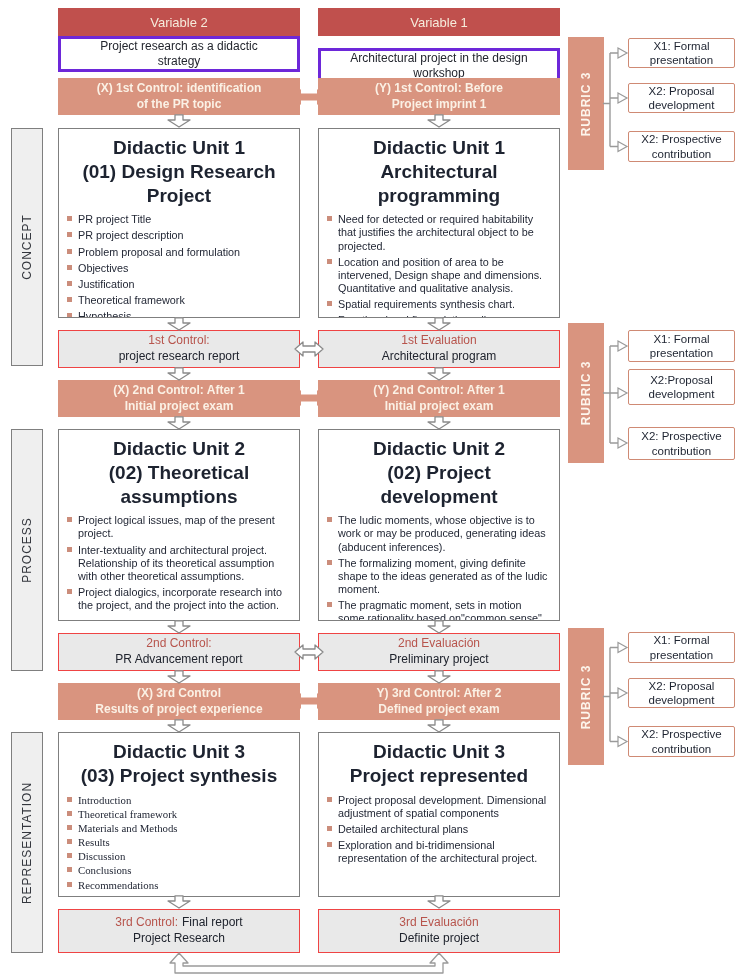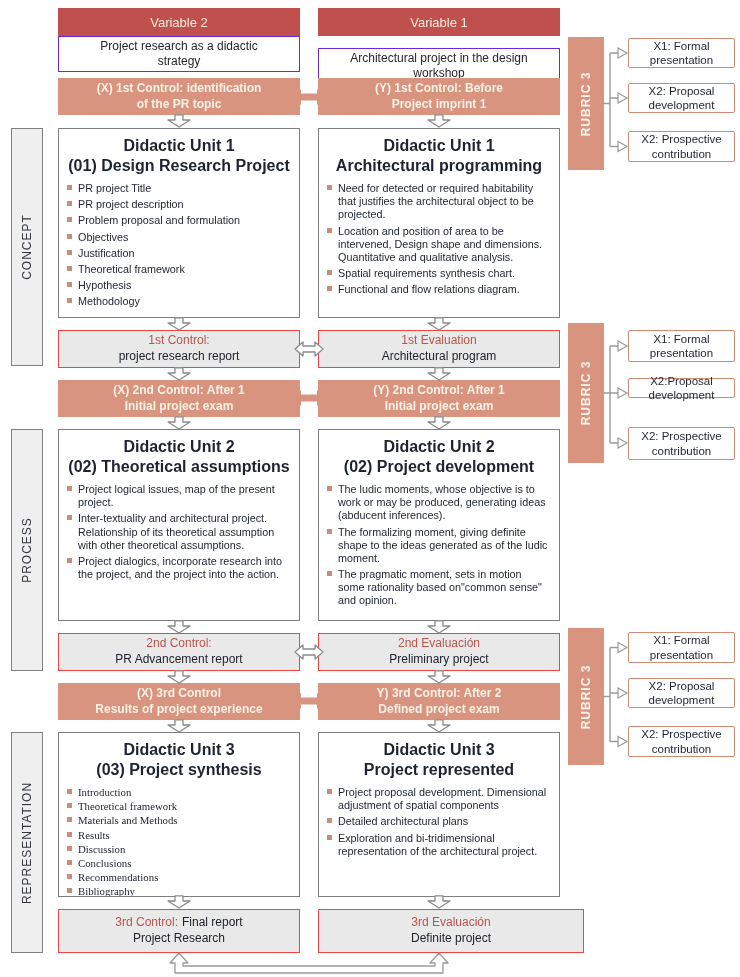--- a/index.html
+++ b/index.html
@@ -3,28 +3,28 @@
 <meta charset="utf-8">
 <style>
   * { box-sizing: border-box; margin: 0; padding: 0; }
   html, body { background: #ffffff; }
   body { font-family: "Liberation Sans", sans-serif; }
   .canvas { position: relative; width: 740px; height: 977px; background: #fff; overflow: hidden; }
   .abs { position: absolute; }
 
   .hdr { background: #c0504d; color: #f6ecdc; font-weight: normal; font-size: 13px;
          display: flex; align-items: center; justify-content: center; }
-  .desc { background: #fff; border: 1px solid #6d28d9; color: #23262e; font-size: 12px;
+  .desc { background: #fff; border: 3px solid #6d28d9; color: #23262e; font-size: 12px;
           display: flex; align-items: center; justify-content: center; text-align: center; line-height: 1.25; }
   .desc span { max-width: 190px; }
   .bar { background: #d9947f; color: #fbf1e5; font-weight: bold; font-size: 12px;
          display: flex; flex-direction: column; align-items: center; justify-content: center;
          text-align: center; line-height: 1.3; }
   .du { background: #fff; border: 1px solid #7f7f7f; padding: 7px 8px 5px; overflow: hidden; }
-  .du-title { text-align: center; font-weight: bold; font-size: 16px; color: #1d2330;
+  .du-title { text-align: center; font-weight: bold; font-size: 19px; color: #1d2330;
               line-height: 1.25; margin-bottom: 6px; }
   .item { display: flex; gap: 6px; font-size: 10.8px; color: #232836; line-height: 1.22; margin-bottom: 3px; }
   .tight .item { margin-bottom: 1px; font-family: Liberation Serif, serif; }
   .sq { flex: none; width: 5px; height: 5px; background: #cb8d7b; margin-top: 3px; }
 
   .check { background: #e9e9e9; border: 1px solid #ef4444; display: flex; flex-direction: column;
            align-items: center; justify-content: center; text-align: center; font-size: 12px; line-height: 1.3; }
   .check-label { color: #b7544c; }
   .check-inline { color: #20242e; margin-left: 4px; }
   .check-line2 { color: #20242e; }
@@ -262,21 +262,21 @@
       </div>
     <div class="item">
         <span class="sq"></span>
         <span>Detailed architectural plans</span>
       </div>
     <div class="item">
         <span class="sq"></span>
         <span>Exploration and bi-tridimensional representation of the architectural project.</span>
       </div>
   </div>
-  <div class="abs check" style="left:318px;top:909px;width:266px;height:44px">
+  <div class="abs check" style="left:318px;top:909px;width:242px;height:44px">
     <div class="check-label">3rd Evaluación</div>
     <div class="check-line2">Definite project</div>
   </div>
 
   <div class="abs rubric" style="left:568px;top:37px;width:36px;height:133px">
     <span class="vtext">RUBRIC 3</span>
   </div>
   <svg class="abs" style="left:603px;top:36px" width="26" height="136">
     <path d="M0,67.5 H7 M7,17 V110.5 M7,17 H15 M7,62 H15 M7,110.5 H15" fill="none" stroke="#9a9a9a" stroke-width="1.4"></path>
     <polygon points="15,12 15,22 24,17" fill="#fff" stroke="#9a9a9a" stroke-width="1.2"></polygon>
@@ -298,21 +298,21 @@
   </div>
   <svg class="abs" style="left:603px;top:330px" width="26" height="132">
     <path d="M0,63 H7 M7,16 V113 M7,16 H15 M7,63 H15 M7,113 H15" fill="none" stroke="#9a9a9a" stroke-width="1.4"></path>
     <polygon points="15,11 15,21 24,16" fill="#fff" stroke="#9a9a9a" stroke-width="1.2"></polygon>
     <polygon points="15,58 15,68 24,63" fill="#fff" stroke="#9a9a9a" stroke-width="1.2"></polygon>
     <polygon points="15,108 15,118 24,113" fill="#fff" stroke="#9a9a9a" stroke-width="1.2"></polygon>
   </svg>
   <div class="abs xbox" style="left:628px;top:330px;width:107px;height:32px">
       <span>X1: Formal presentation</span>
     </div>
-  <div class="abs xbox" style="left:628px;top:378px;width:107px;height:20px">
+  <div class="abs xbox" style="left:628px;top:369px;width:107px;height:36px">
       <span>X2:Proposal development</span>
     </div>
   <div class="abs xbox" style="left:628px;top:427px;width:107px;height:33px">
       <span>X2: Prospective contribution</span>
     </div>
 
   <div class="abs rubric" style="left:568px;top:628px;width:36px;height:137px">
     <span class="vtext">RUBRIC 3</span>
   </div>
   <svg class="abs" style="left:603px;top:632px" width="26" height="128">

